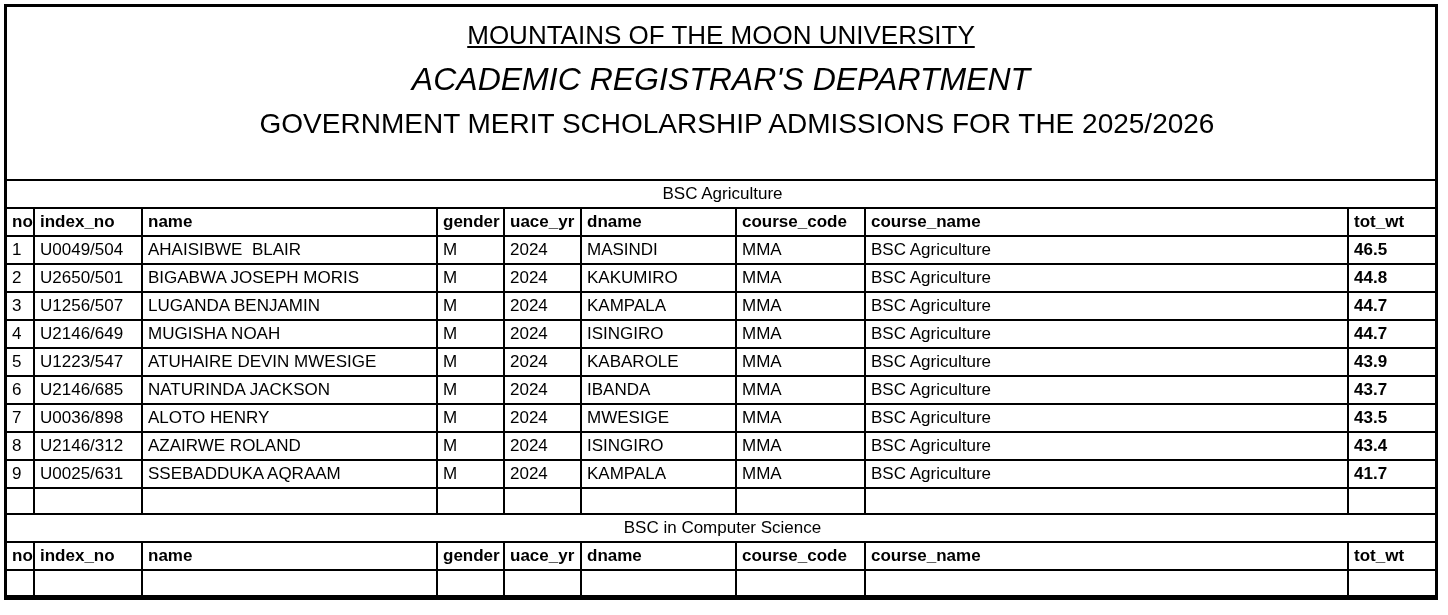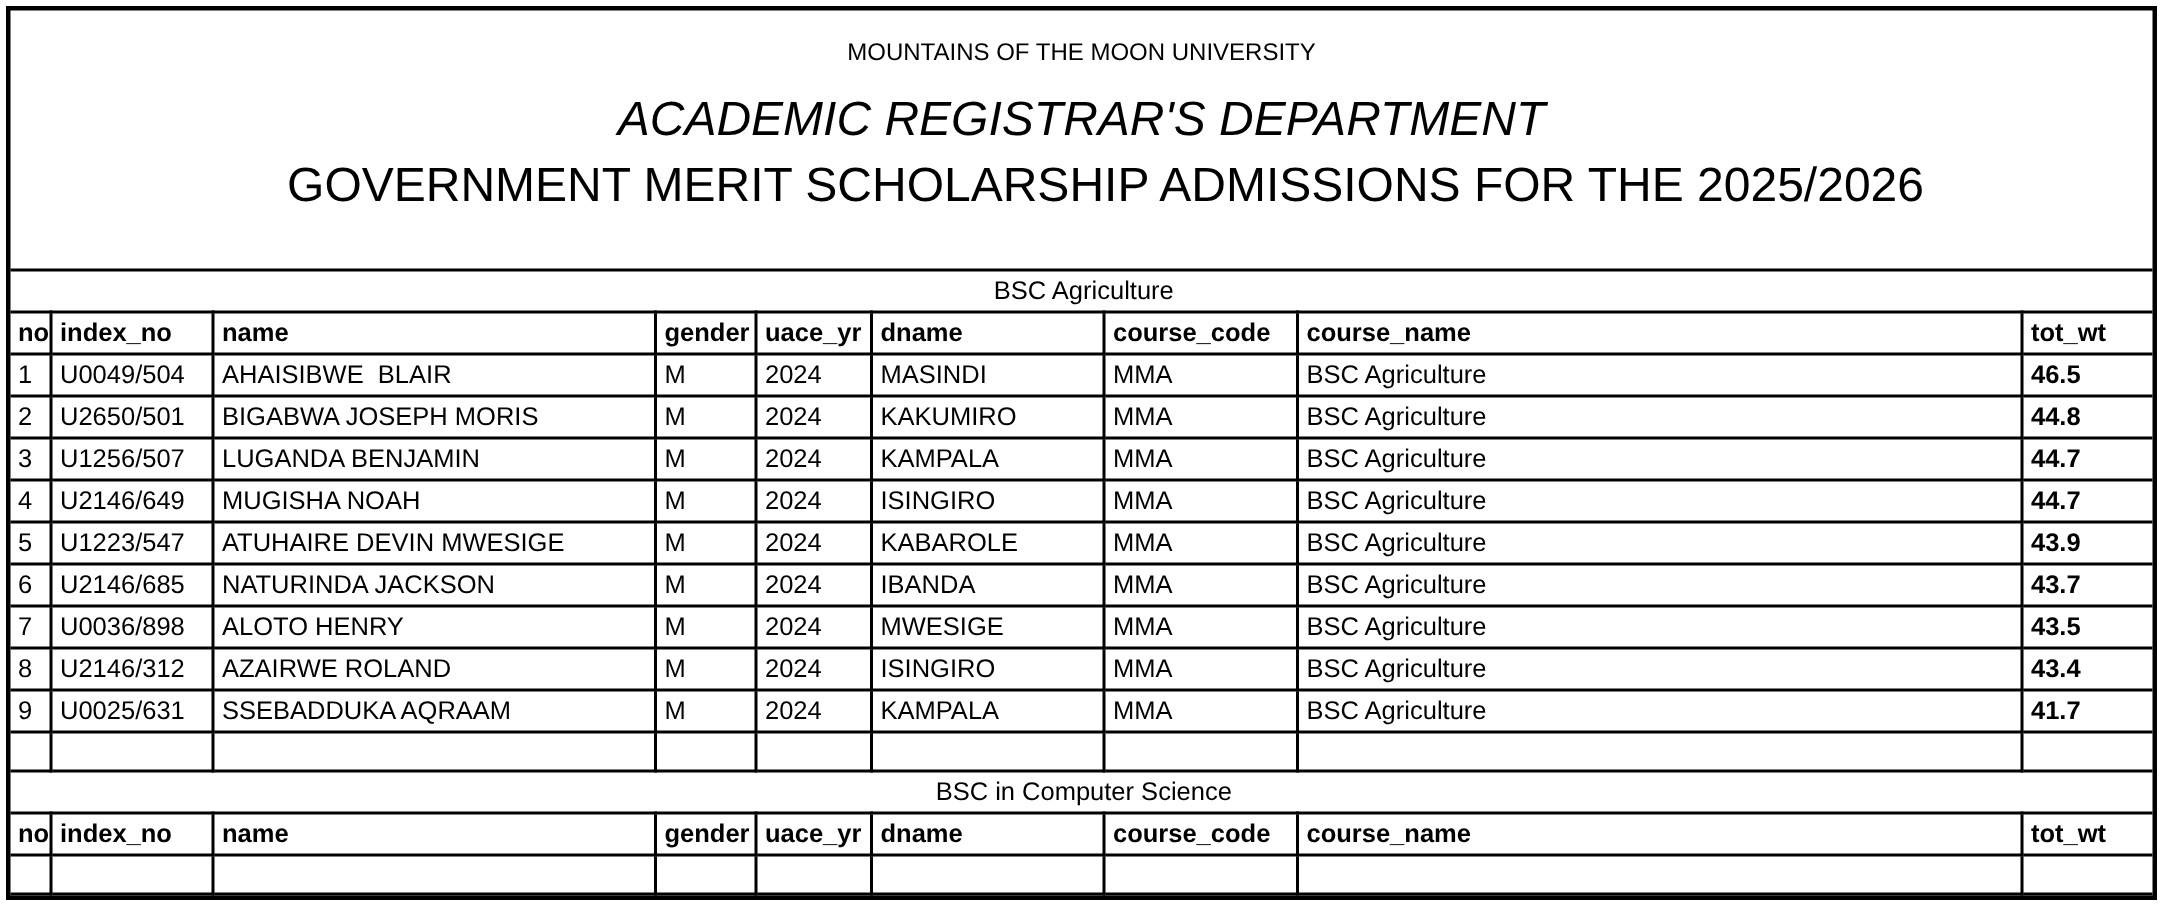--- a/index.html
+++ b/index.html
@@ -19,23 +19,23 @@
     background: #ffffff;
   }
   .doc-header {
     height: 174px;
     border-bottom: 2px solid #000000;
     display: flex;
     flex-direction: column;
     align-items: center;
     padding-top: 7px;
   }
-  .doc-header .l1 { font-size: 16px; line-height: 43px; }
+  .doc-header .l1 { font-size: 26px; line-height: 43px; text-decoration: underline; }
   .doc-header .l2 { font-size: 32px; line-height: 44px; font-style: italic; }
-  .doc-header .l3 { font-size: 32px; line-height: 45px; margin-left: 32px; }
+  .doc-header .l3 { font-size: 28px; line-height: 45px; margin-left: 32px; }
 
   table.grid {
     border-collapse: collapse;
     table-layout: fixed;
     width: 100%;
   }
   table.grid td {
     border: 2px solid #000000;
     height: 26px;
     padding: 0 2px 0 5px;

